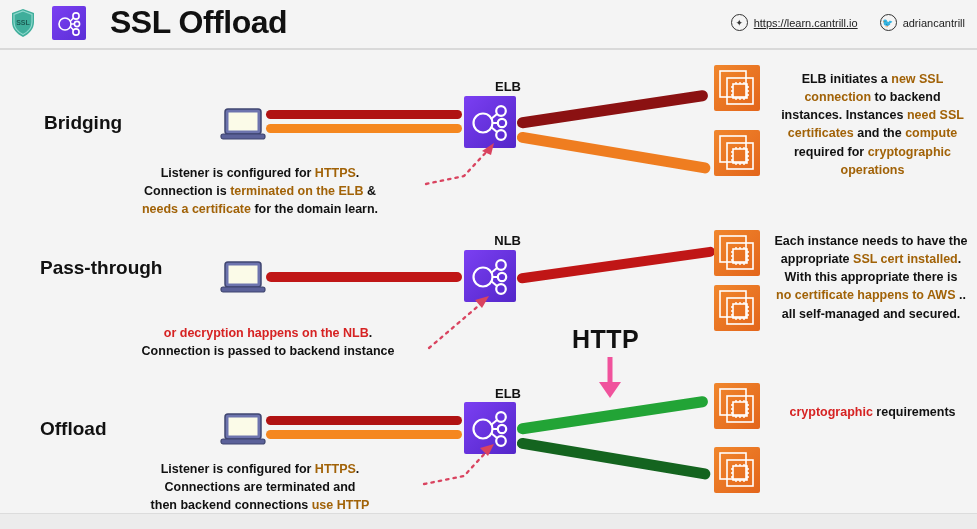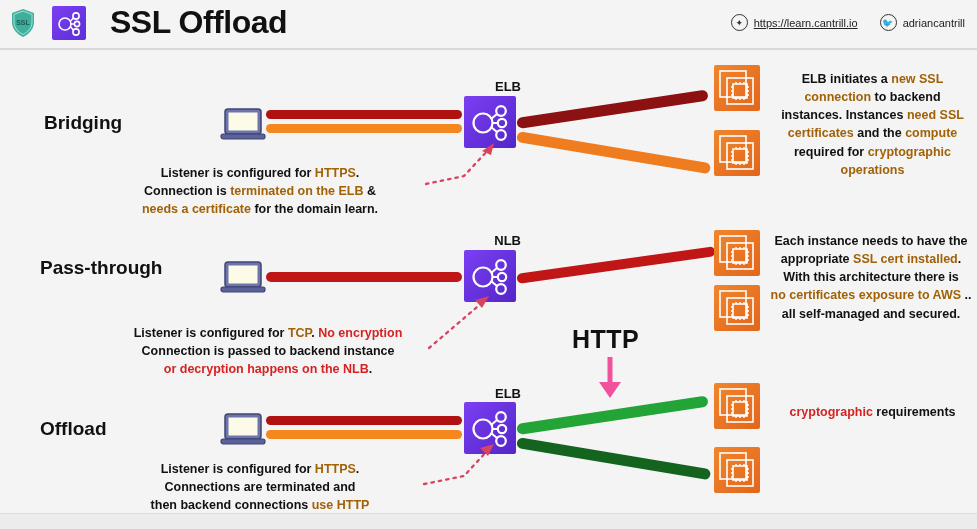--- a/index.html
+++ b/index.html
@@ -214,29 +214,28 @@
       <rect x="6" y="6" width="26" height="26" fill="none" stroke="#fff" stroke-width="1.6"></rect>
       <rect x="13" y="13" width="26" height="26" fill="none" stroke="#fff" stroke-width="1.6"></rect>
       <rect x="19" y="19" width="14" height="14" fill="none" stroke="#fff" stroke-width="1.6"></rect>
       <path d="M22 17v2 M26 17v2 M30 17v2 M22 33v2 M26 33v2 M30 33v2 M17 22h2 M17 26h2 M17 30h2 M33 22h2 M33 26h2 M33 30h2" stroke="#fff" stroke-width="1.4"></path>
     </svg>
   </div>
 
   <div class="note c" style="left:765px; top:232px; width:212px;">
       <div><span>Each instance needs to have the</span></div>
       <div><span>appropriate </span><span class="pink">SSL cert installed</span><span>.</span></div>
-      <div><span>With this architecture there is</span></div>
-      <div><span class="pink">no certificates exposure to AWS</span><span> ..</span></div>
+      <div><span>With this appropriate there is</span></div>
+      <div><span class="pink">no certificate happens to AWS</span><span> ..</span></div>
       <div><span>all self-managed and secured.</span></div>
     </div>
 
   <div class="note c" style="left:88px; top:324px; width:360px;">
-      <div><span>Listener is configured for </span><span class="pink">TCP</span><span>. </span><span class="red">No encryption</span></div>
+      <div><span class="red">or decryption happens on the NLB</span><span>.</span></div>
       <div><span>Connection is passed to backend instance</span></div>
-      <div><span class="red">or decryption happens on the NLB</span><span>.</span></div>
     </div>
   <svg class="dots" style="left:425px; top:290px;" width="70" height="62">
     <path d="M4 58 L58 12" stroke="#d9435f" stroke-width="2.3" fill="none" stroke-dasharray="2.5 5" stroke-linecap="round"></path>
     <path d="M64 6 L50 10 L57 18 Z" fill="#d9435f"></path>
   </svg>
 
   <div class="http-label" style="left:572px; top:325px;">HTTP</div>
   <svg class="dots" style="left:595px; top:357px;" width="30" height="42">
     <path d="M15 0 V26" stroke="#f0529c" stroke-width="5" fill="none"></path>
     <path d="M4 25 L26 25 L15 41 Z" fill="#f0529c"></path>

